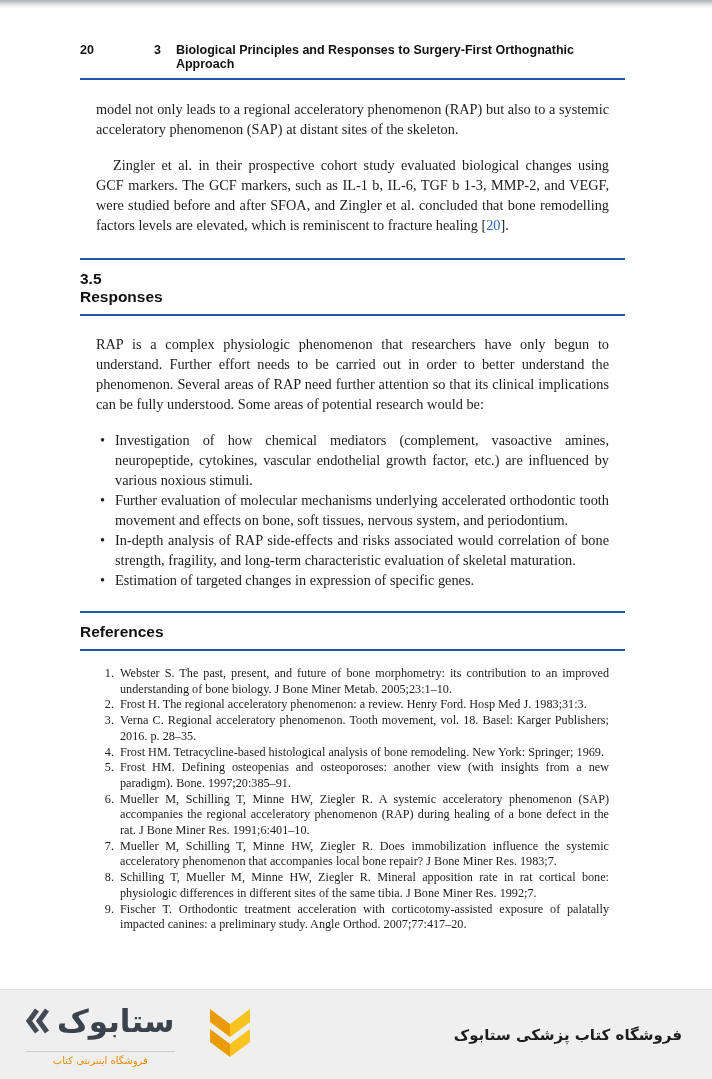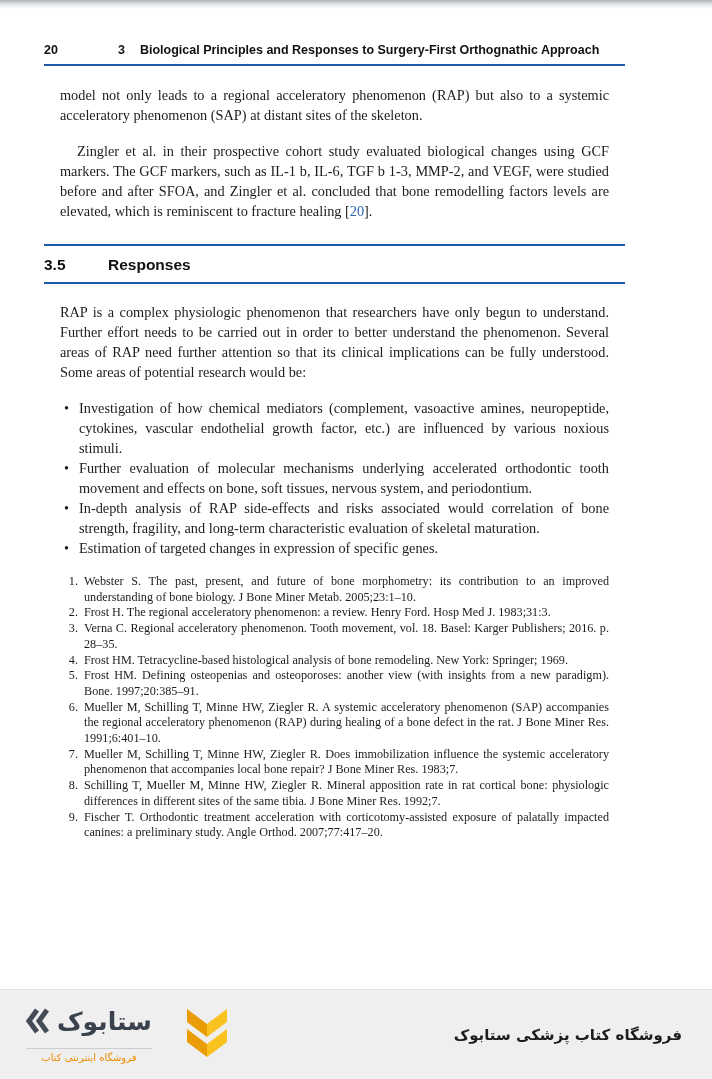--- a/index.html
+++ b/index.html
@@ -11,42 +11,42 @@
     --footer-bg:#efefef;
   }
   *{box-sizing:border-box}
   html,body{margin:0;padding:0}
   body{
     width:712px;height:1079px;position:relative;overflow:hidden;
     background:#ffffff;color:var(--ink);
     font-family:"Liberation Serif",serif;
   }
   .top-edge{height:9px;background:linear-gradient(#aeb2b6,#e9eaeb 55%,#ffffff)}
-  .content{padding:0 87px 0 44px}
+  .content{padding:0 87px 0 80px}
   p,ul,ol{margin:16px;padding:0}
   li{list-style:none}
 
   .runhead{
     display:flex;align-items:baseline;margin-top:34px;padding-bottom:7px;
     border-bottom:2.5px solid var(--blue);
     font-family:"Liberation Sans",sans-serif;font-size:12.5px;font-weight:700;color:#111;
   }
   .pagenum{width:74px;flex:none}
   .chapnum{margin-right:15px;flex:none}
   .runtitle{flex:1}
 
   .body-p{font-size:14.3px;line-height:20px;text-align:justify}
   .p1{margin-top:19px}
   .p2{text-indent:17px}
   .cite{color:var(--link);text-decoration:none;cursor:pointer}
 
   .rulehead{
     border-top:2.5px solid var(--blue);border-bottom:2.5px solid var(--blue);
     padding:10px 0 8px;display:flex;
-    font-family:"Liberation Sans",sans-serif;font-weight:700;font-size:15.5px;color:#111;
+    font-family:"Liberation Sans",sans-serif;font-weight:700;font-size:15.5px;color:#111;flex-direction:column;
   }
   .sect{margin-top:23px}
   .secnum{width:64px;flex:none}
   .refshead{margin-top:21px}
 
   .intro{margin-top:18px}
 
   .bullets{margin-top:13px}
   .bullets li{display:flex;font-size:14.3px;line-height:20px}
   .bm{flex:none;width:19px;padding-left:4px}
@@ -59,21 +59,21 @@
 
   .footer{
     position:absolute;left:0;right:0;bottom:0;height:90px;
     background:var(--footer-bg);border-top:1px solid #e2e2e2;
     display:flex;align-items:center;padding:0 26px;
   }
   .logo{display:flex;flex-direction:column}
   .logo-top{display:flex;align-items:center;gap:7px}
   .logo-chev{display:inline-flex}
   .logo-word{
-    font-family:"DejaVu Sans",sans-serif;font-weight:700;font-size:25px;color:#3a434d;
+    font-family:"DejaVu Sans",sans-serif;font-weight:700;font-size:31px;color:#3a434d;
   }
   .logo-sub{
     font-family:"DejaVu Sans",sans-serif;font-size:10px;color:var(--orange);
     border-top:1px solid #c9ccd0;margin-top:12px;padding-top:3px;text-align:center;
   }
   .badge{margin-left:34px;display:inline-flex}
   .store{margin-left:auto;display:flex;align-items:center;gap:7px;padding-right:4px}
   .store-fa{font-family:"DejaVu Sans",sans-serif;font-size:15px;font-weight:600;color:#1d1d1d}
   .store-url{
     font-family:"Liberation Sans",sans-serif;font-size:19px;font-weight:700;
@@ -117,20 +117,23 @@
     <li>
       <span class="bm">•</span>
       <span class="bt">In-depth analysis of RAP side-effects and risks associated would correlation of bone strength, fragility, and long-term characteristic evaluation of skeletal maturation.</span>
     </li>
     <li>
       <span class="bm">•</span>
       <span class="bt">Estimation of targeted changes in expression of specific genes.</span>
     </li>
   </ul>
 
+  <div class="rulehead refshead">
+    <span>References</span>
+  </div>
 
   <ol class="reflist">
     <li>
       <span class="refnum">1.</span>
       <span class="reftext">Webster S. The past, present, and future of bone morphometry: its contribution to an improved understanding of bone biology. J Bone Miner Metab. 2005;23:1–10.</span>
     </li>
     <li>
       <span class="refnum">2.</span>
       <span class="reftext">Frost H. The regional acceleratory phenomenon: a review. Henry Ford. Hosp Med J. 1983;31:3.</span>
     </li>

